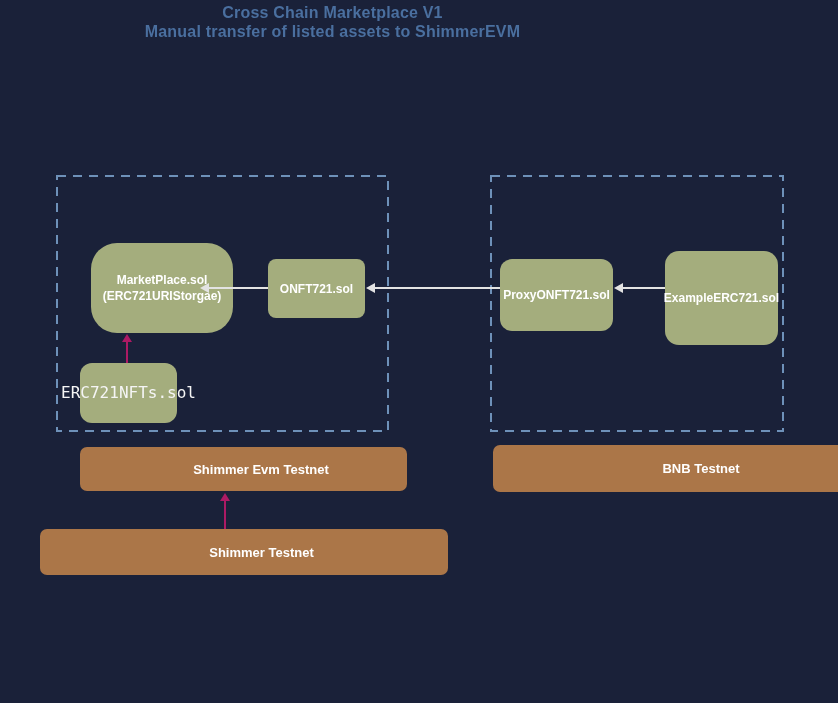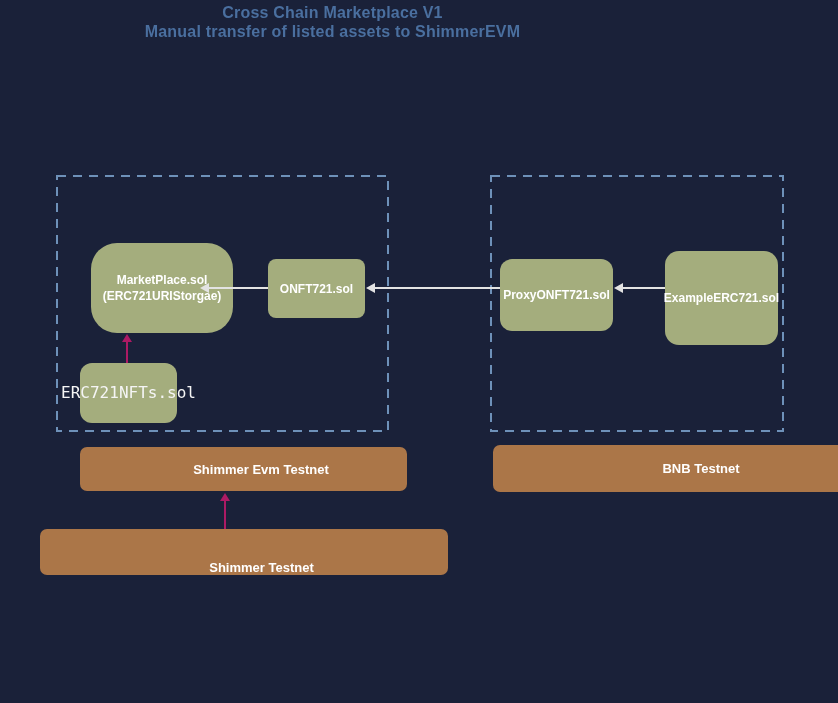--- a/index.html
+++ b/index.html
@@ -65,21 +65,21 @@
     align-items: center;
     justify-content: center;
     font-size: 13px;
     font-weight: bold;
     border-radius: 7px;
     white-space: nowrap;
     padding-left: 35px;
   }
   .chain-shimmer-evm { left: 80px;  top: 447px; width: 292px; height: 44px; }
   .chain-bnb         { left: 493px; top: 445px; width: 346px; height: 47px; }
-  .chain-shimmer     { left: 40px;  top: 529px; width: 373px; height: 46px; align-items: flex-end; }
+  .chain-shimmer     { left: 40px;  top: 529px; width: 373px; height: 46px; }
 
   .arrow-line-h {
     position: absolute;
     height: 2px;
     background: #e3e3e3;
   }
   .arrow-head-left {
     position: absolute;
     width: 0; height: 0;
     border-top: 5px solid transparent;

